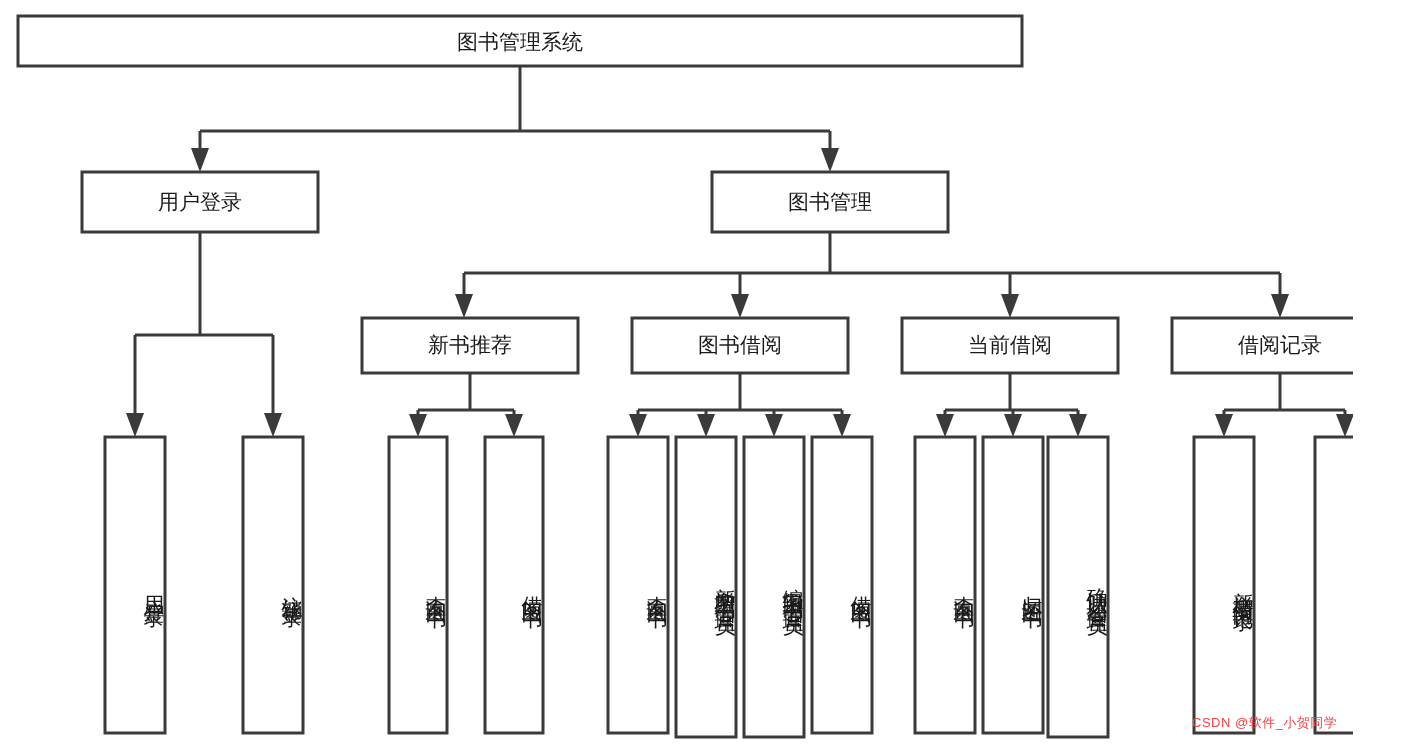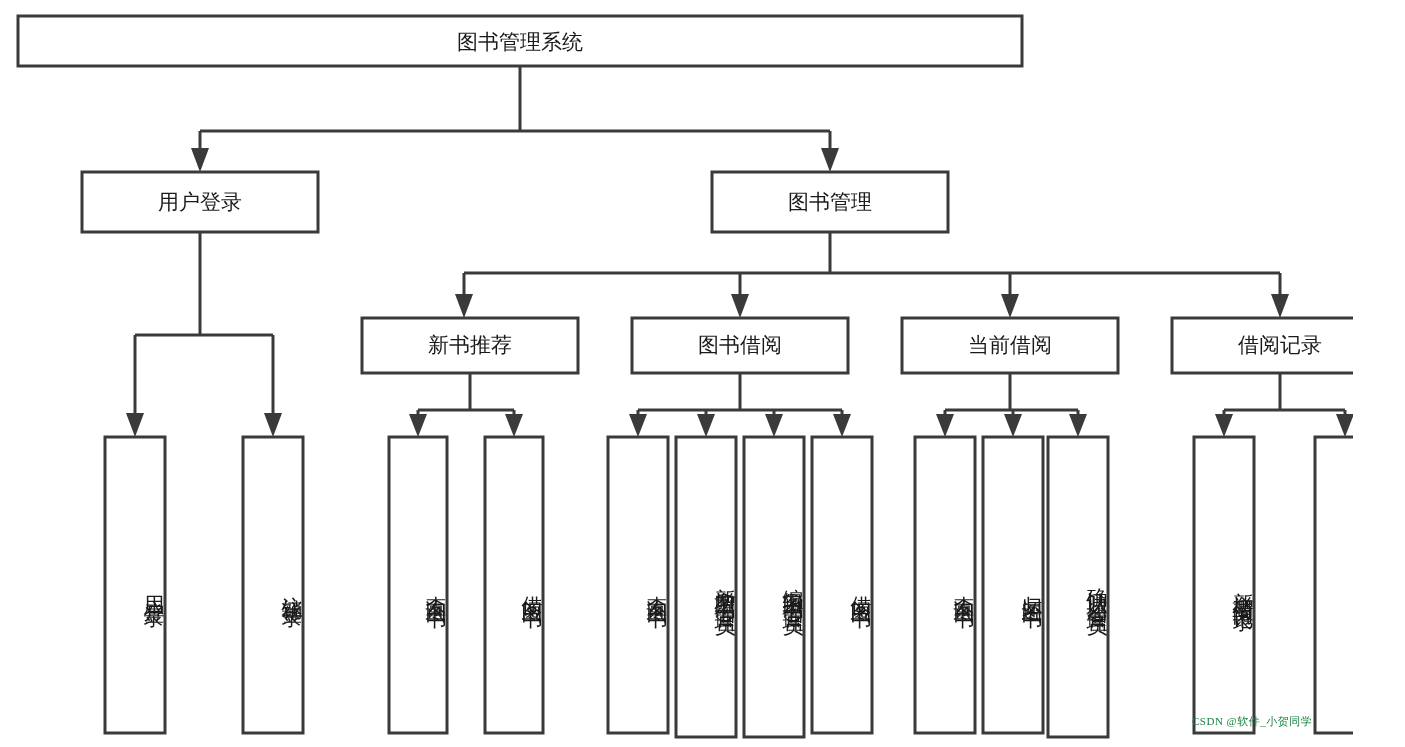--- a/index.html
+++ b/index.html
@@ -57,23 +57,23 @@
     letter-spacing: 4px;
     text-align: center;
     display: flex;
     align-items: flex-start;
     justify-content: center;
     white-space: nowrap;
     pointer-events: none;
   }
   .watermark {
     position: absolute;
-    font-family: Liberation Serif, serif;
-    font-size: 11px;
-    color: #15803d;
+    font-family: Liberation Sans, sans-serif;
+    font-size: 13px;
+    color: #ef4444;
     white-space: nowrap;
     letter-spacing: 0.5px;
   }
 </style>
 </head>
 <body>
 
 <div id="diagram-root">
 
   <svg id="tree-svg" viewBox="0 0 1405 747">

